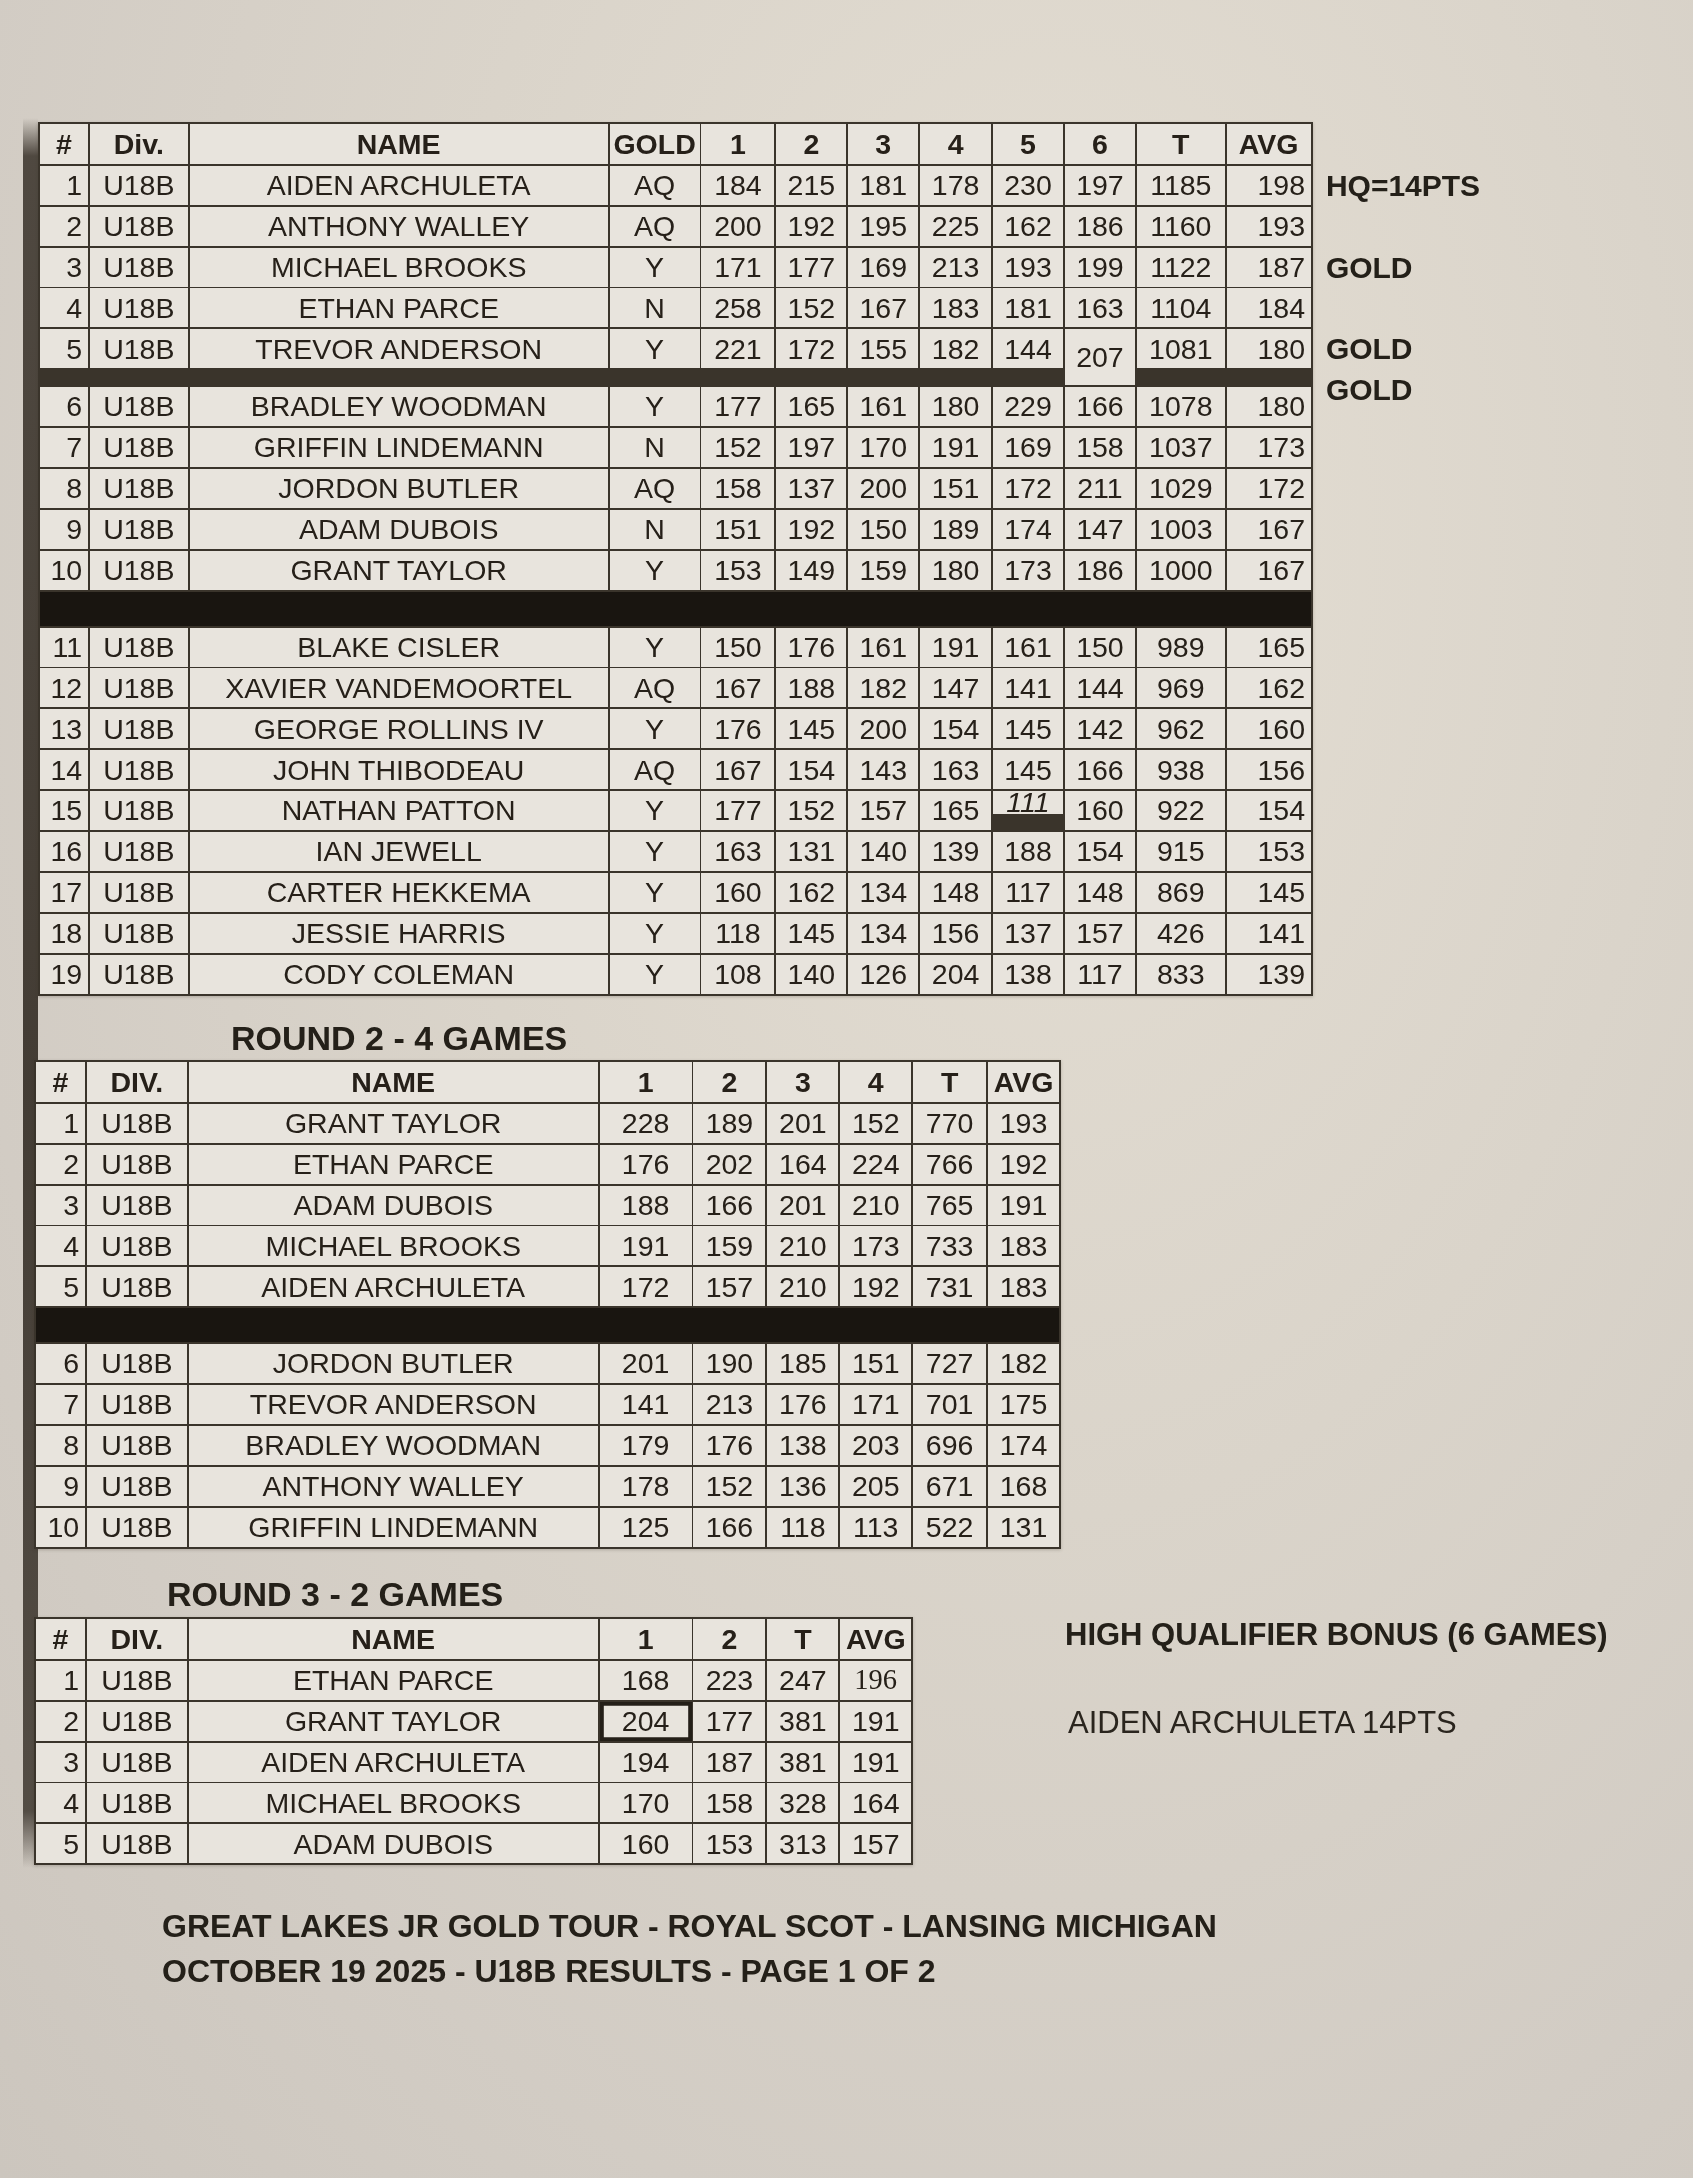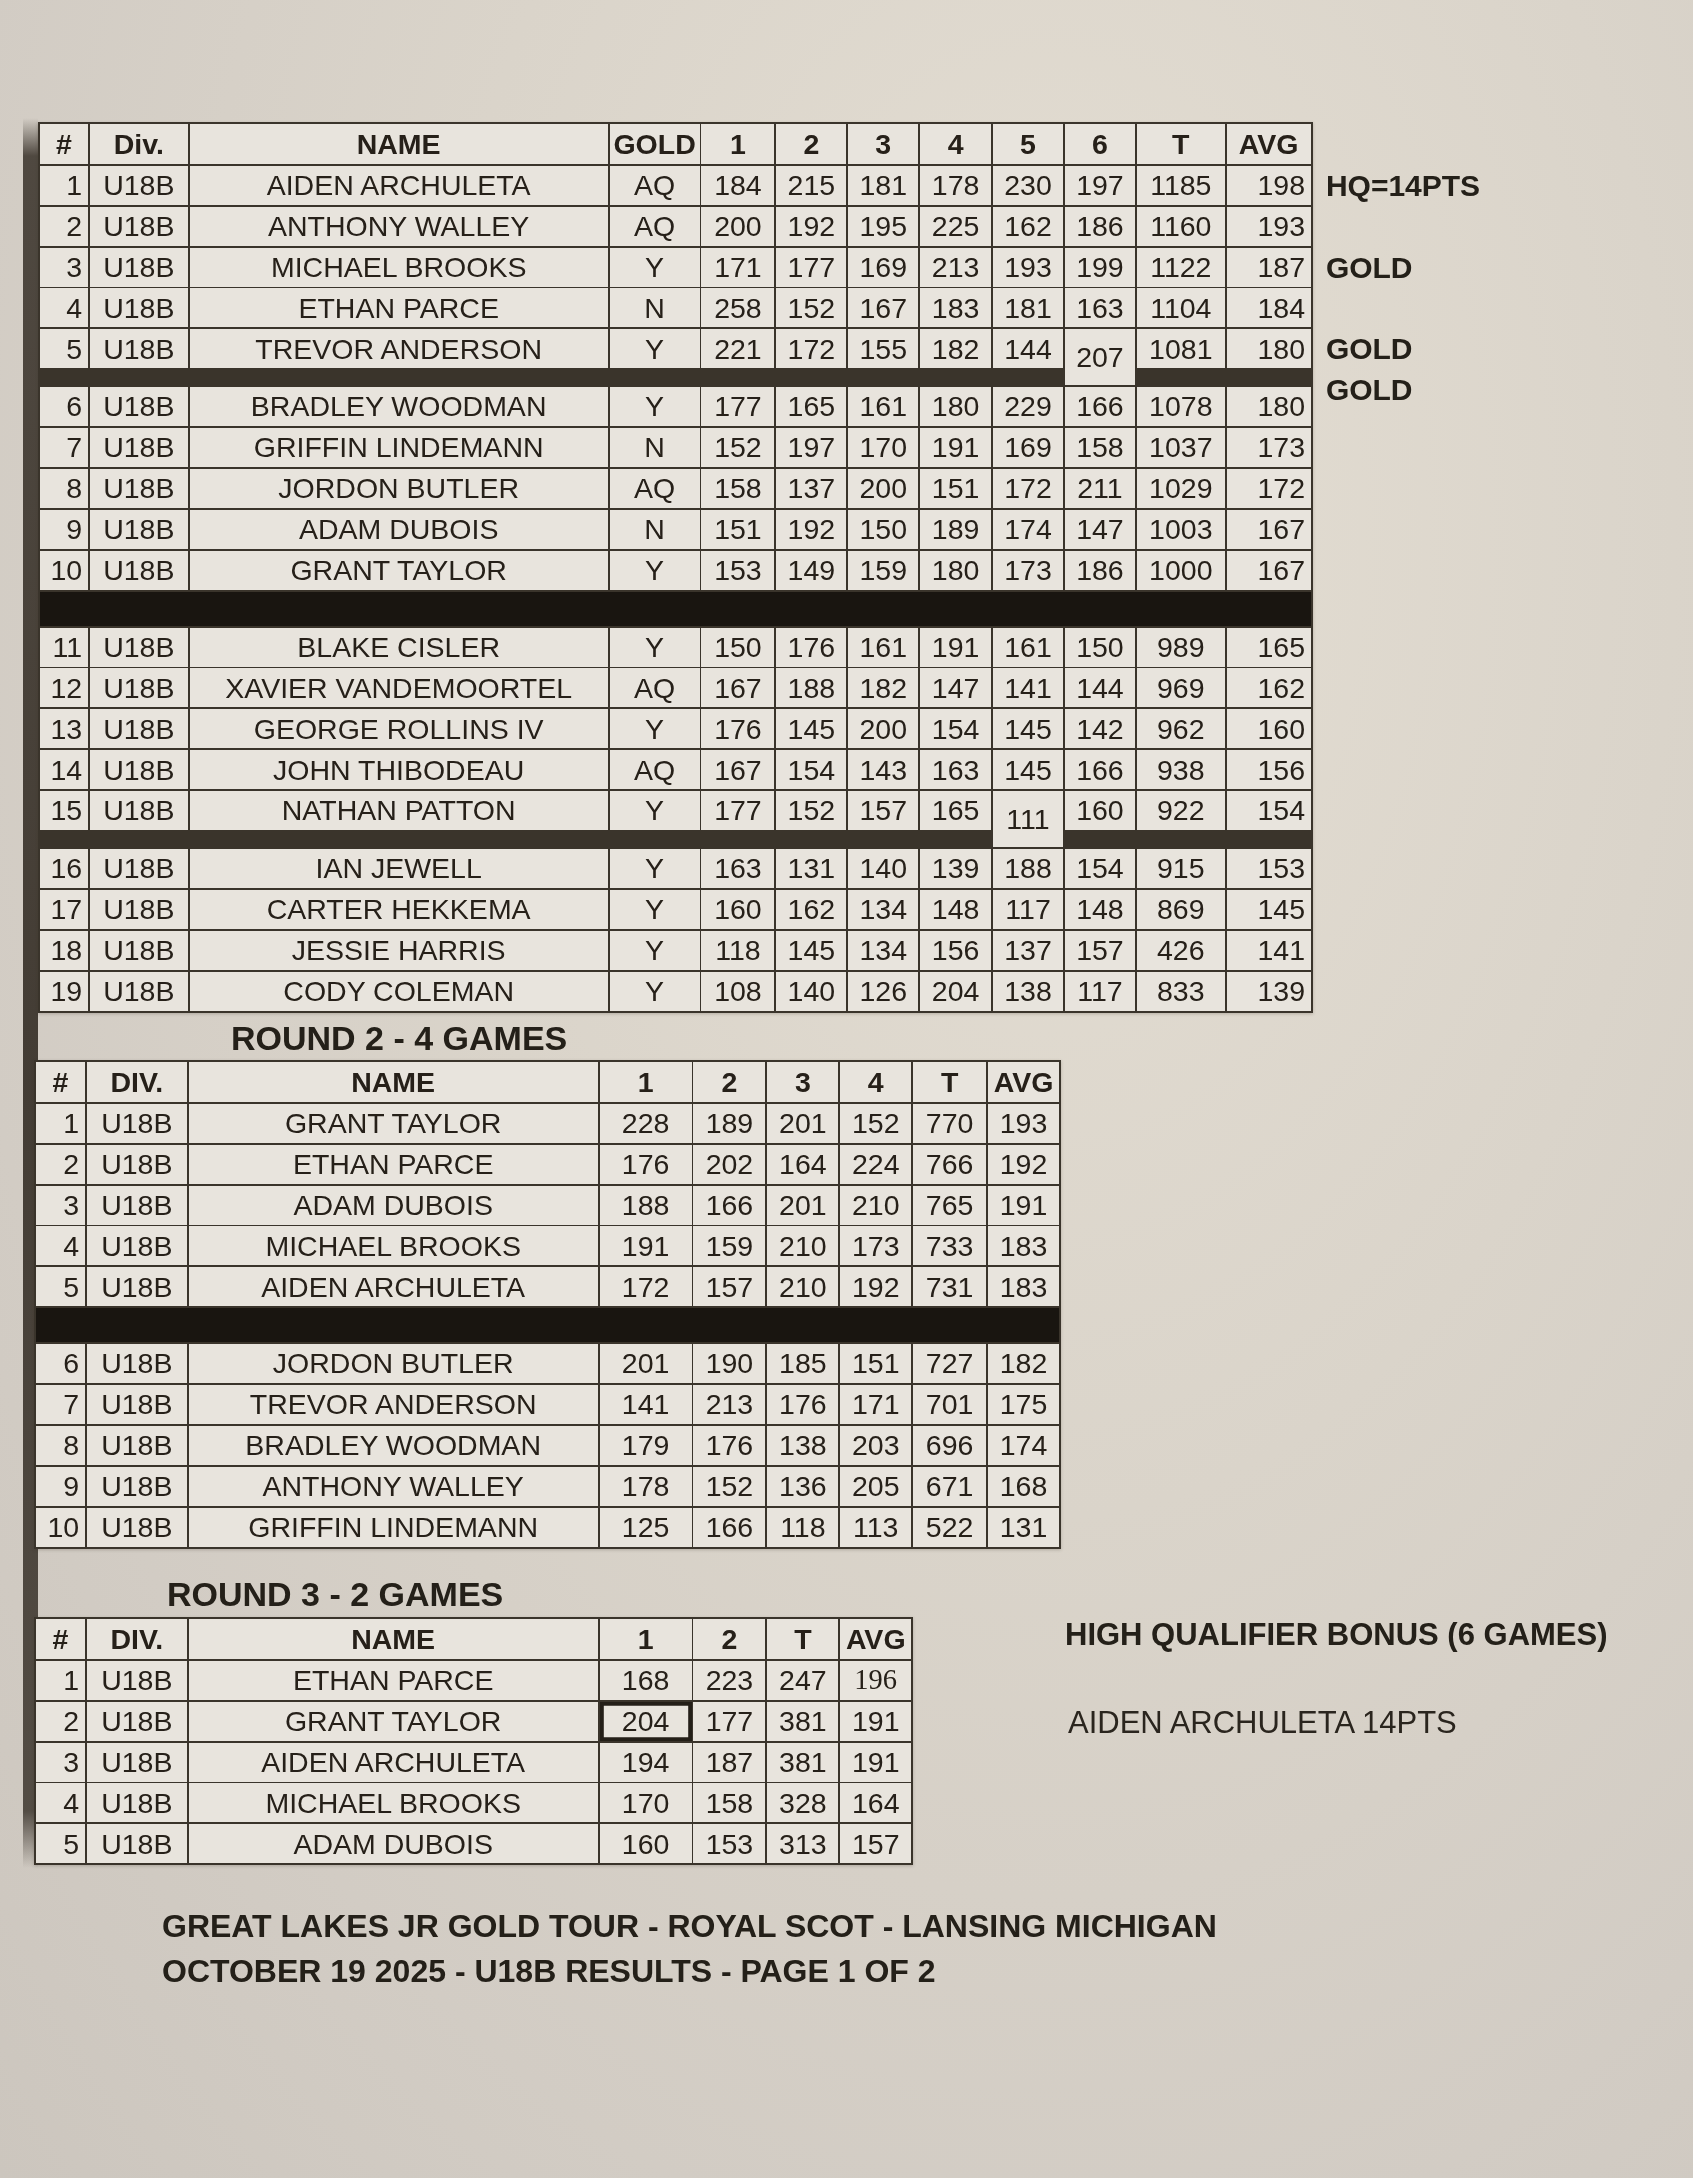--- a/index.html
+++ b/index.html
@@ -260,21 +260,21 @@
         <div class="cell" style="height: 39px;">938</div>
         <div class="cell al-right" style="height: 39px;">156</div>
         <div class="cell al-right" style="height: 39px;">15</div>
         <div class="cell" style="height: 39px;">U18B</div>
         <div class="cell" style="height: 39px;">NATHAN PATTON</div>
         <div class="cell" style="height: 39px;">Y</div>
         <div class="cell" style="height: 39px;">177</div>
         <div class="cell" style="height: 39px;">152</div>
         <div class="cell" style="height: 39px;">157</div>
         <div class="cell" style="height: 39px;">165</div>
-        <div class="cell" style="height: 56px;">111</div>
+        <div class="cell" style="height: 23px; font-style: italic;">111</div>
         <div class="cell" style="height: 39px;">160</div>
         <div class="cell" style="height: 39px;">922</div>
         <div class="cell al-right" style="height: 39px;">154</div>
         <div class="cell al-right" style="height: 39px;">16</div>
         <div class="cell" style="height: 39px;">U18B</div>
         <div class="cell" style="height: 39px;">IAN JEWELL</div>
         <div class="cell" style="height: 39px;">Y</div>
         <div class="cell" style="height: 39px;">163</div>
         <div class="cell" style="height: 39px;">131</div>
         <div class="cell" style="height: 39px;">140</div>

